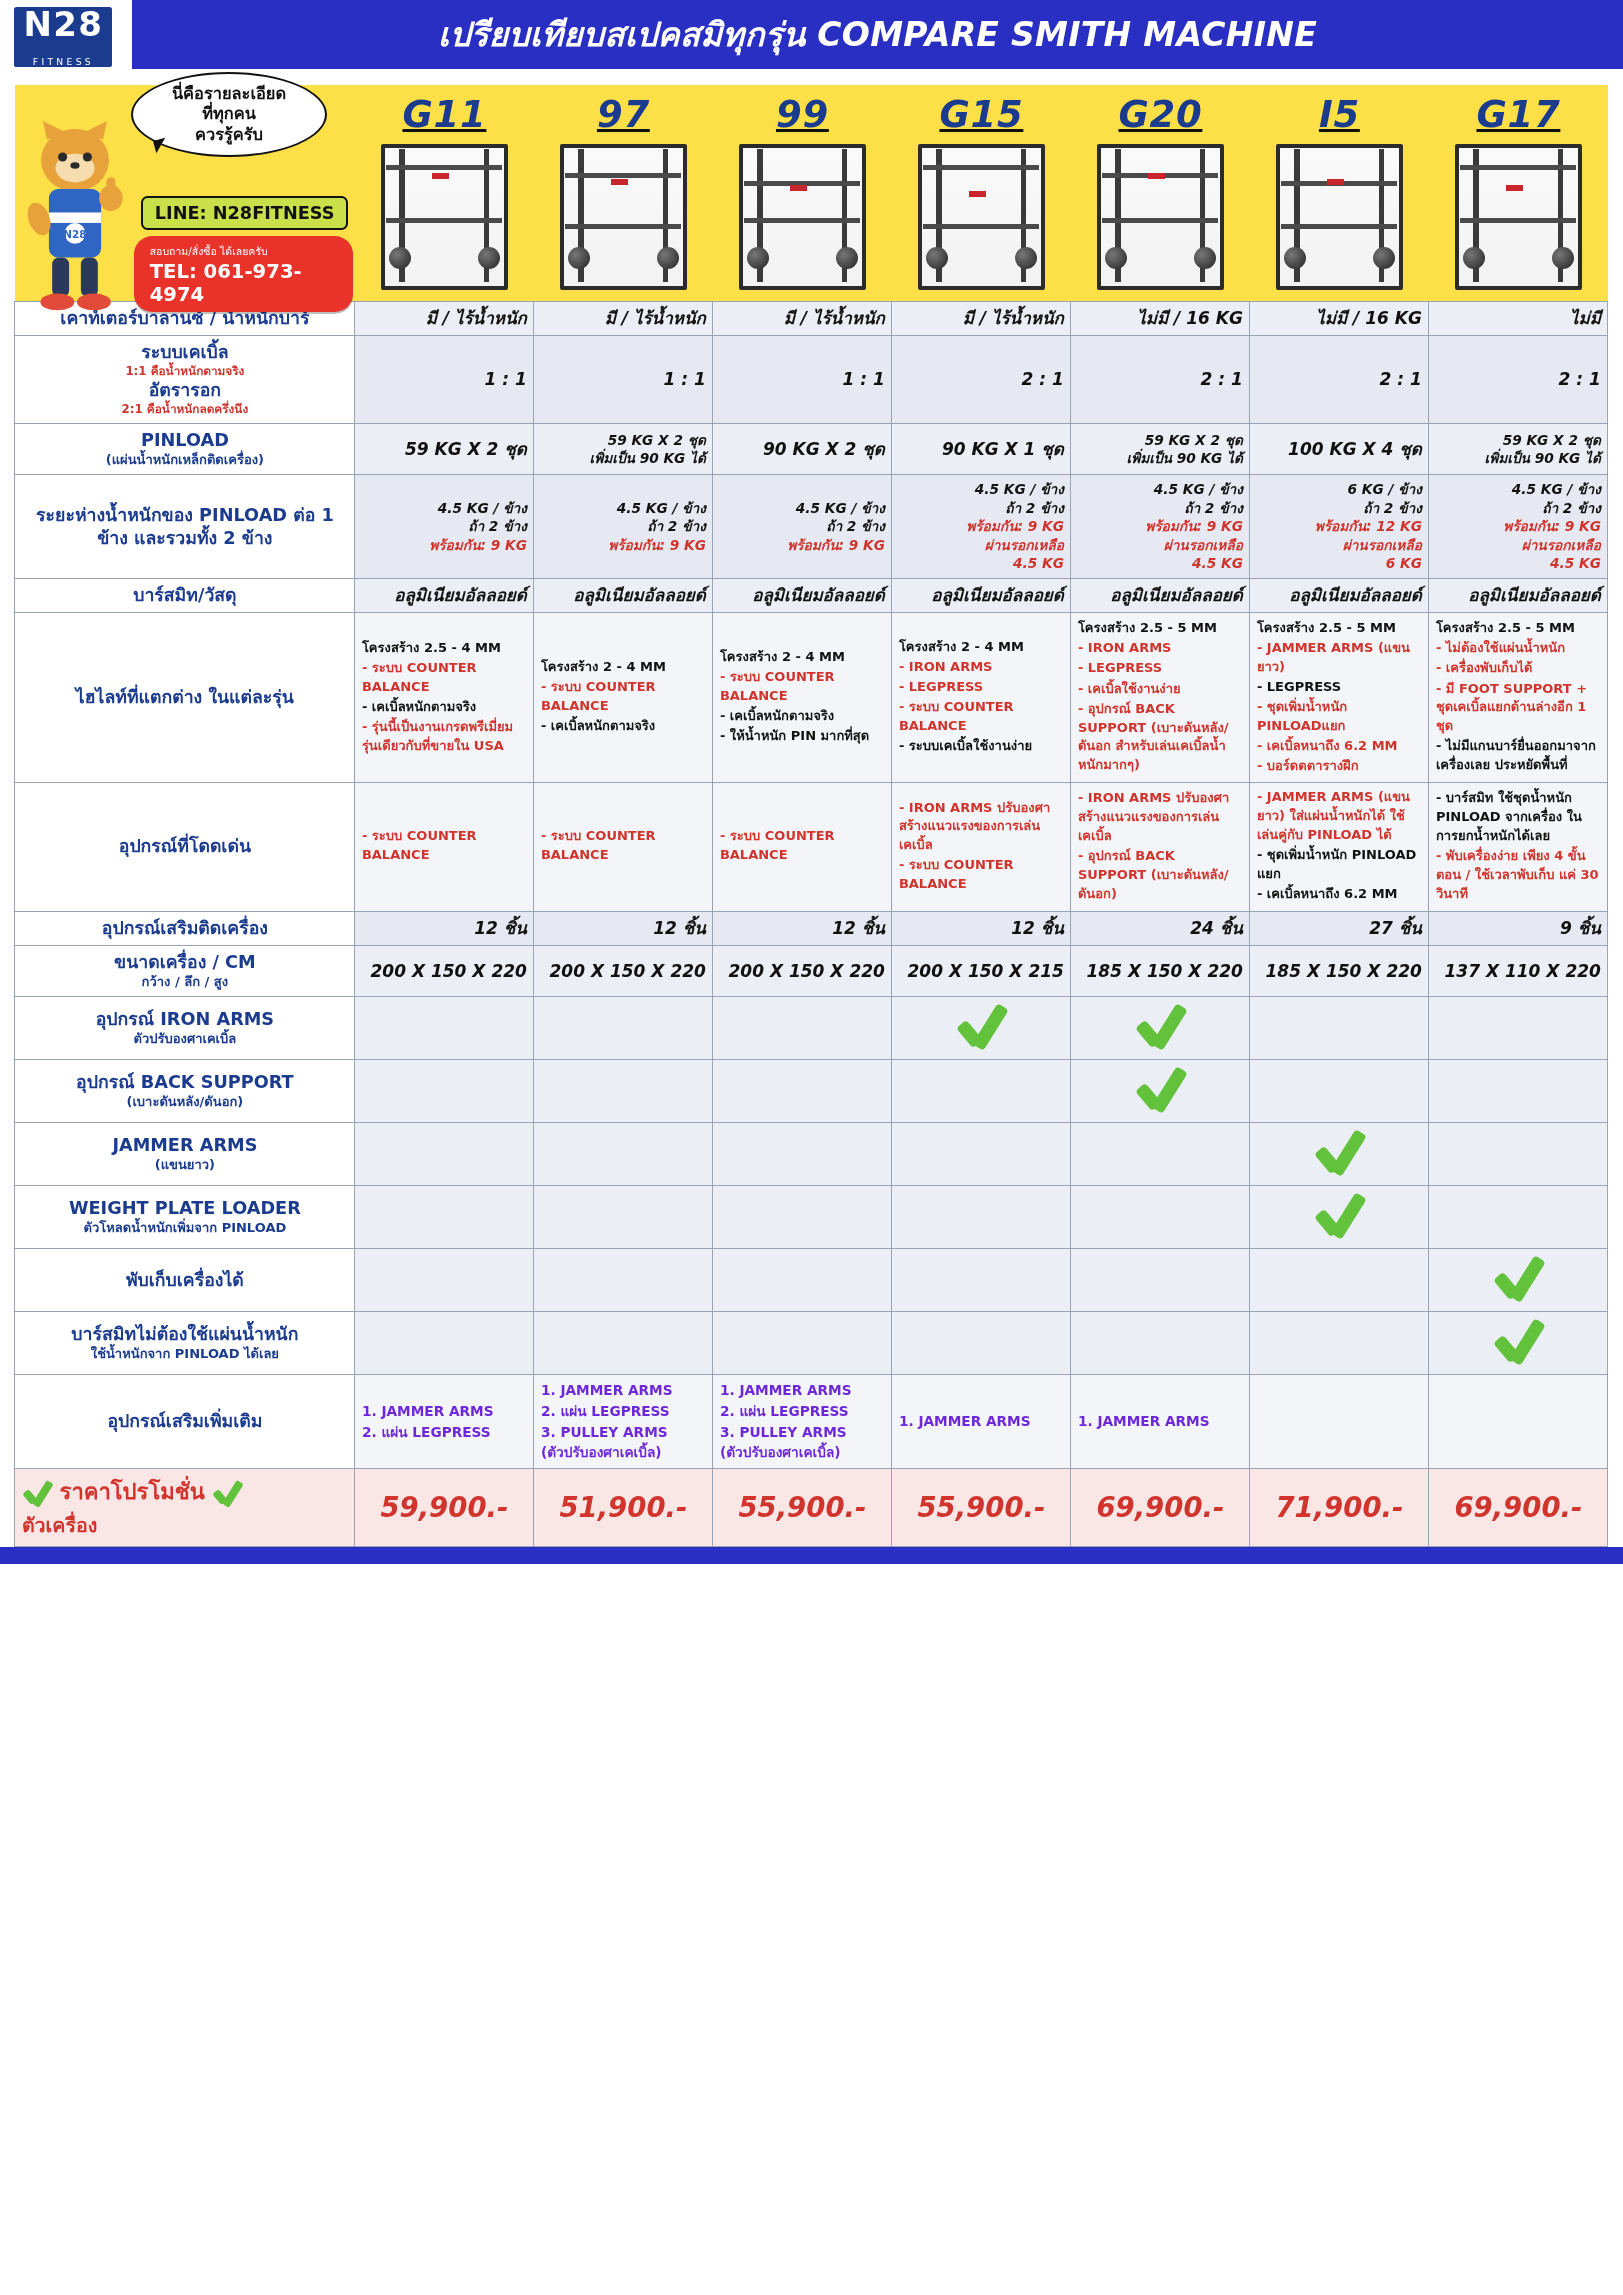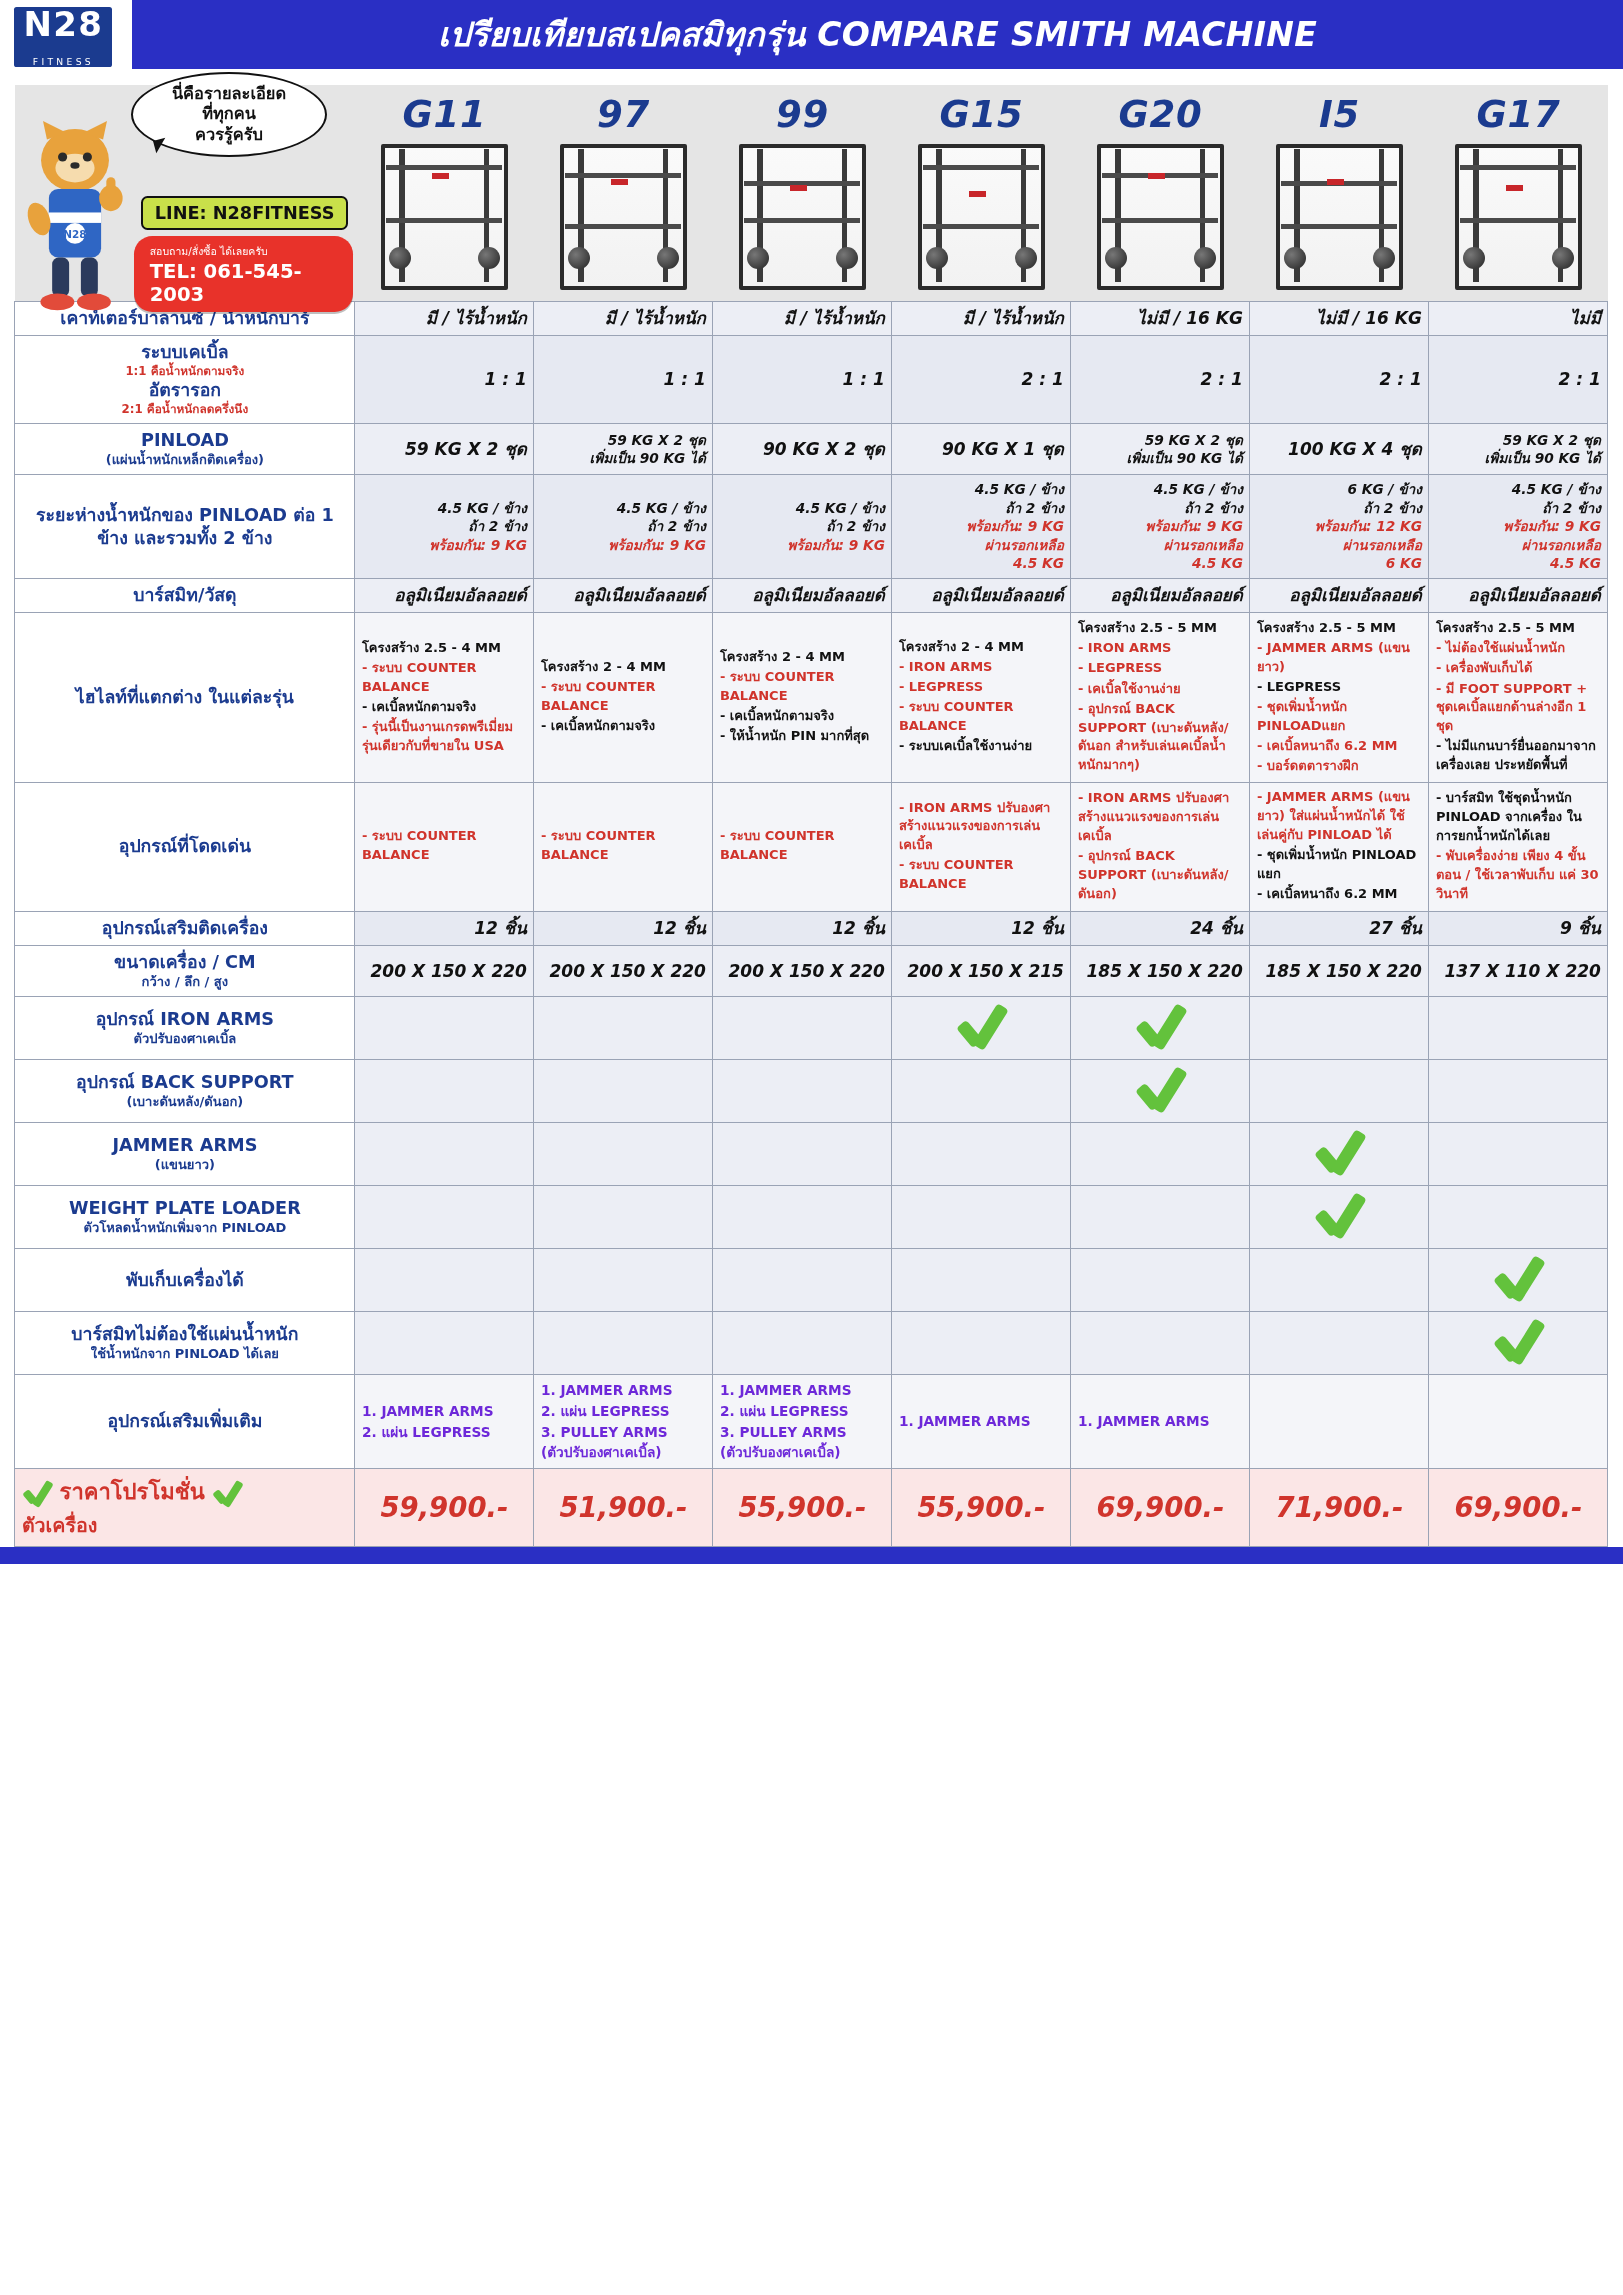--- a/index.html
+++ b/index.html
@@ -115,24 +115,25 @@
   table.spec td, table.spec th {
     border: 1.3px solid #9aa3b5;
     vertical-align: middle;
     padding: 5.2px 6.5px;
   }
   col.label { width: 340px; }
   col.model { width: 179px; }
 
   .modelhead {
     height: 216px;
-    background: #e5e5e5;
+    background: #fde047;
     vertical-align: top;
     border: none !important;
     text-align: center;
+    text-decoration: underline;
   }
   .model-name {
     font-size: 37px; font-weight: bold; font-style: italic;
     color: #1b3b8f;
     letter-spacing: 0.7px;
     margin-bottom: 2.6px;
   }
   .machine-pic {
     width: 150px; height: 154px;
     margin: 0 auto;
@@ -269,21 +270,21 @@
       <rect x="104" y="209" width="26" height="60" rx="10" fill="#2b3a5c"></rect>
       <ellipse cx="68" cy="277" rx="26" ry="13" fill="#e24b3a"></ellipse>
       <ellipse cx="124" cy="277" rx="26" ry="13" fill="#e24b3a"></ellipse>
       <ellipse cx="40" cy="150" rx="16" ry="26" fill="#e8a23c" transform="rotate(-20 40 150)"></ellipse>
       <ellipse cx="150" cy="118" rx="18" ry="20" fill="#e8a23c"></ellipse>
       <rect x="143" y="86" width="14" height="32" rx="7" fill="#e8a23c"></rect>
     </svg>
     <div class="line-badge">LINE: N28FITNESS</div>
     <div class="tel-badge">
       <span class="sub">สอบถาม/สั่งซื้อ ได้เลยครับ</span>
-      <span>TEL: 061-545-2003</span>
+      <span>TEL: 061-973-4974</span>
     </div>
   </div>
 
   <table class="spec">
     <colgroup>
       <col class="label">
         <col class="model">
         <col class="model">
         <col class="model">
       <col class="model">

